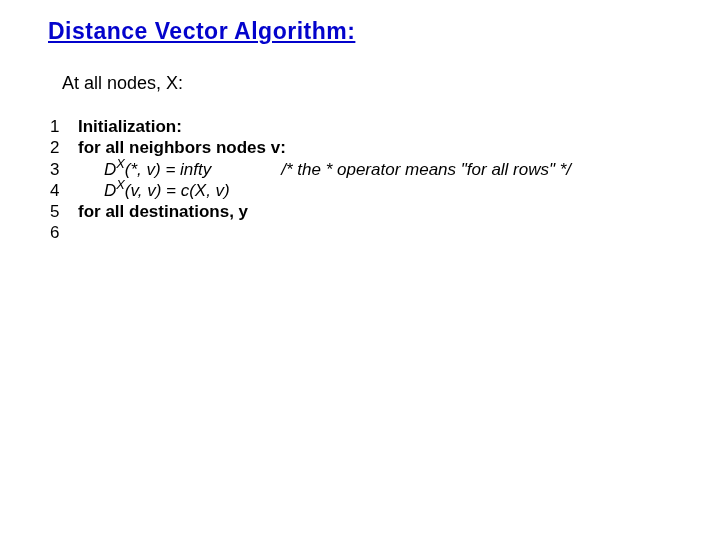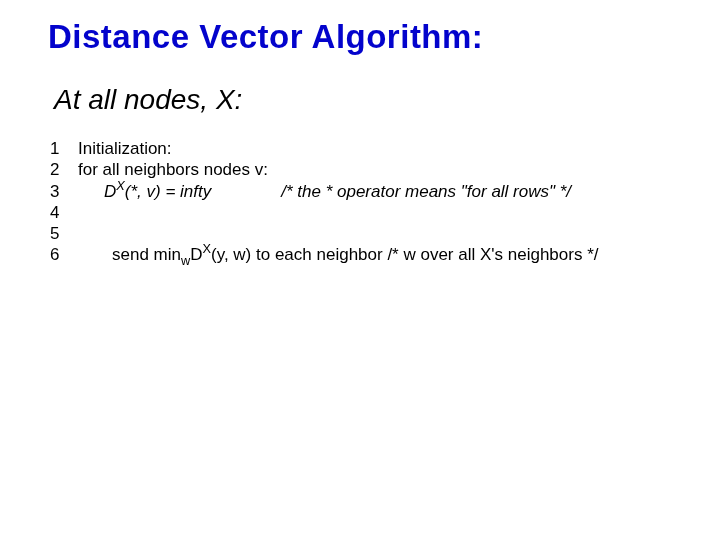--- a/index.html
+++ b/index.html
@@ -9,47 +9,47 @@
     height: 540px;
     background: #fff;
     font-family: "Comic Sans MS", "Comic Sans", cursive, sans-serif;
     color: #000;
   }
   .slide {
     padding: 18px 40px 0 48px;
     box-sizing: border-box;
   }
   .title {
-    font-size: 33px;
+    font-size: 23px;
     color: #0303cc;
+    text-decoration: underline;
     margin: 0 0 28px 0;
     letter-spacing: 0.5px;
   }
   .subhead {
-    font-size: 28px;
+    font-size: 18px;
     color: #000;
-    margin: 0 0 22px 6px;
-    font-style: italic;
+    margin: 0 0 22px 14px;
   }
   .code {
     font-family: Arial, Helvetica, sans-serif;
     font-size: 17px;
     line-height: 1.25;
     margin-left: 2px;
   }
   .row {
     display: flex;
     align-items: baseline;
   }
   .lineno {
     width: 22px;
     text-align: left;
     flex: 0 0 auto;
   }
-  .ind1 { padding-left: 6px; }
+  .ind1 { padding-left: 6px; font-weight: bold; }
   .ind2 { padding-left: 32px; font-style: italic; }
   .ind3 { padding-left: 40px; }
   .comment-gap { display: inline-block; width: 70px; }
   .sup { position: relative; top: -0.55em; font-size: 0.75em; }
   .sub { position: relative; top: 0.35em; font-size: 0.75em; }
 </style>
 </head>
 <body>
 
 <div class="slide">
@@ -72,27 +72,28 @@
 
     <div class="row">
       <span class="lineno">3</span>
       <span class="ind2">
         <span>D</span><span class="sup">X</span><span>(*, v) = infty</span><span class="comment-gap"></span><span>/* the * operator means "for all rows" */</span>
       </span>
     </div>
 
     <div class="row">
       <span class="lineno">4</span>
+      <span class="ind2">
+        <span>D</span><span class="sup">X</span><span>(v, v) = c(X, v)</span>
+      </span>
     </div>
 
     <div class="row">
       <span class="lineno">5</span>
+      <span class="ind1">for all destinations, y</span>
     </div>
 
     <div class="row">
       <span class="lineno">6</span>
-      <span class="ind3">
-        <span>send min</span><span class="sub">w</span><span>D</span><span class="sup">X</span><span>(y, w) to each neighbor  /* w over all X's neighbors */</span>
-      </span>
     </div>
 
   </div>
 </div>
 
 </body></html>

